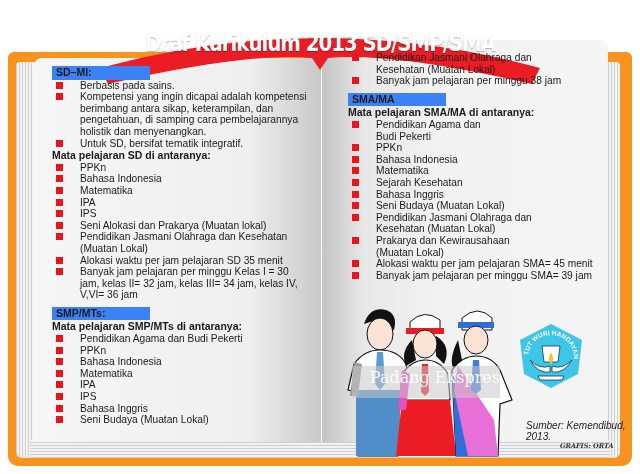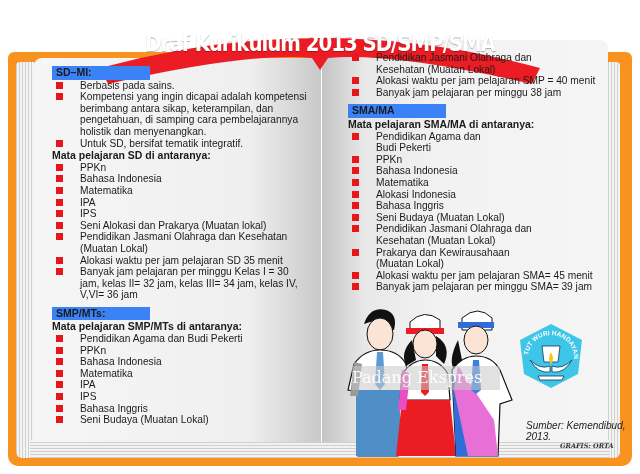--- a/index.html
+++ b/index.html
@@ -30,22 +30,22 @@
   .col-right { left:346px; top:52px; width:256px; }
   .sec-head { background:#3b82f6; font-weight:bold; font-size:10.5px; padding:1px 4px; width:90px; margin-left:2px; }
   .sub-head { font-weight:bold; font-size:10.5px; margin:1px 0 0 2px; }
   ul.bl { list-style:none; margin:0; padding:0; }
   ul.bl li { position:relative; padding-left:30px; }
   ul.bl li::before { content:""; position:absolute; left:6px; top:2px; width:7px; height:7px; background:#e8161b; }
   .gap { height:6px; }
 
   .kids { position:absolute; left:340px; top:300px; width:180px; height:160px; }
   .logo { position:absolute; left:516px; top:322px; width:70px; height:68px; }
-  .watermark { position:absolute; left:352px; top:366px; width:148px; height:24px; background:rgba(200,200,200,0.55);
-     color:rgba(255,255,255,0.9); font-family:"DejaVu Serif", serif; font-size:16px; line-height:24px; text-align:left; }
+  .watermark { position:absolute; left:352px; top:366px; width:148px; height:32px; background:rgba(200,200,200,0.55);
+     color:rgba(255,255,255,0.9); font-family:"DejaVu Serif", serif; font-size:16px; line-height:24px; text-align:right; }
   .source { position:absolute; left:526px; top:420px; font-size:10px; font-style:italic; color:#222; }
   .credit { position:absolute; left:560px; top:442px; font-size:6.5px; font-style:italic; font-weight:bold;
      font-family:"DejaVu Serif", serif; color:#333; }
 </style>
 </head>
 <body>
 
 <div class="cover"></div>
 <div class="page-edge-left"></div>
 <div class="page-edge-right"></div>
@@ -91,32 +91,31 @@
     <li>IPA</li>
     <li>IPS</li>
     <li>Bahasa Inggris</li>
     <li>Seni Budaya (Muatan Lokal)</li>
   </ul>
 </div>
 
 <div class="col col-right">
   <ul class="bl" style="width:200px">
     <li>Pendidikan Jasmani Olahraga dan Kesehatan (Muatan Lokal)</li>
-    <li style="width:240px">Alokasi waktu per jam pelajaran SMP = 40 menit</li>
     <li style="width:240px">Banyak jam pelajaran per minggu 38 jam</li>
   </ul>
   <div class="gap"></div>
   <div class="sec-head">SMA/MA</div>
   <div class="sub-head">Mata pelajaran SMA/MA di antaranya:</div>
   <ul class="bl" style="width:190px">
     <li style="width:120px">Pendidikan Agama dan Budi Pekerti</li>
     <li>PPKn</li>
     <li>Bahasa Indonesia</li>
     <li>Matematika</li>
-    <li>Alokasi Indonesia</li>
+    <li>Sejarah Kesehatan</li>
     <li>Bahasa Inggris</li>
     <li>Seni Budaya (Muatan Lokal)</li>
     <li>Pendidikan Jasmani Olahraga dan Kesehatan (Muatan Lokal)</li>
     <li>Prakarya dan Kewirausahaan (Muatan Lokal)</li>
     <li style="width:240px">Alokasi waktu per jam pelajaran SMA= 45 menit</li>
     <li style="width:240px">Banyak jam pelajaran per minggu SMA= 39 jam</li>
   </ul>
 </div>
 
 <svg class="kids" viewBox="0 0 180 160">

